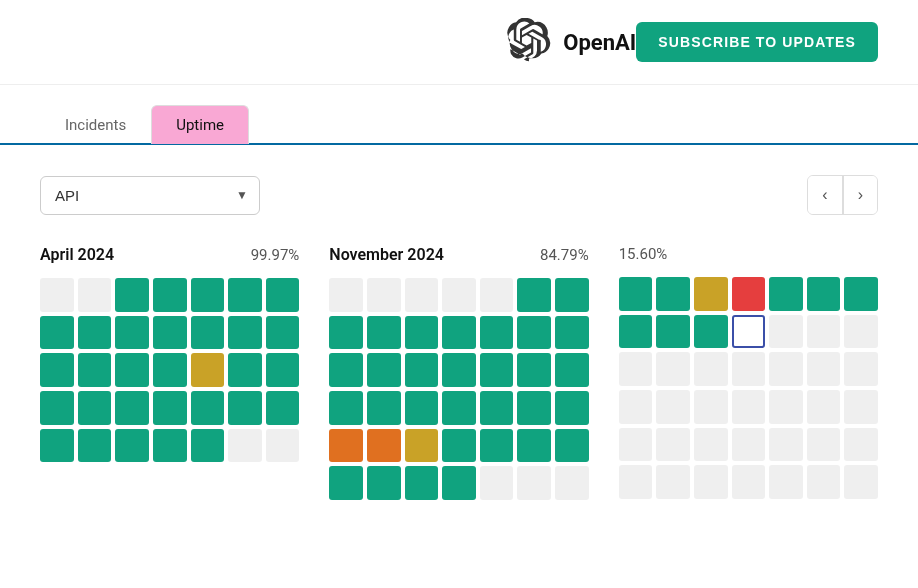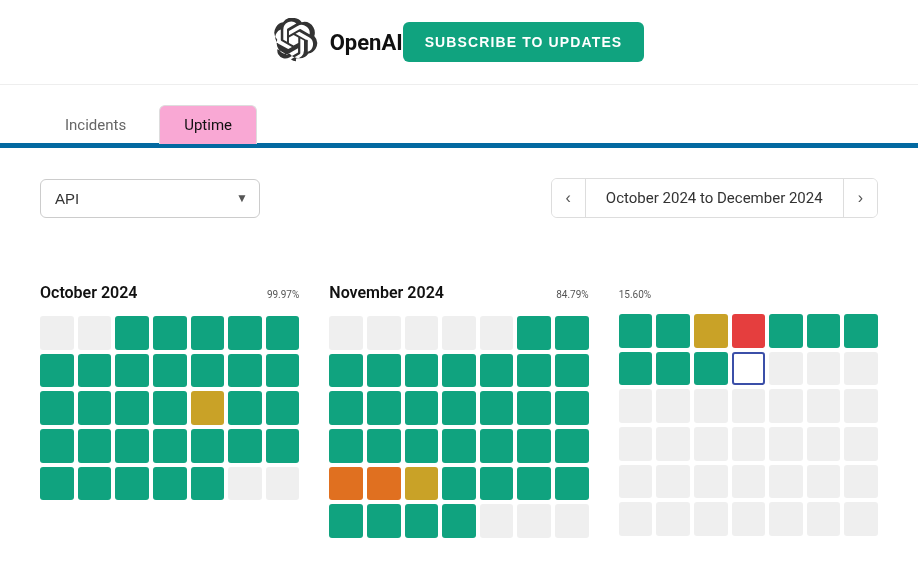--- a/index.html
+++ b/index.html
@@ -4,21 +4,21 @@
   <style>
     * { box-sizing: border-box; margin: 0; padding: 0; }
     body {
       font-family: -apple-system, BlinkMacSystemFont, 'Segoe UI', Roboto, sans-serif;
       background: #fff;
       color: #333;
     }
     header {
       display: flex;
       align-items: center;
-      justify-content: center;
+      justify-content: flex-end;
       padding: 18px 40px;
       border-bottom: 1px solid #eee;
     }
     .logo {
       display: flex;
       align-items: center;
       gap: 12px;
     }
     .logo-text {
       font-size: 22px;
@@ -36,23 +36,23 @@
       padding: 12px 22px;
       font-size: 14px;
       font-weight: 700;
       letter-spacing: 0.08em;
       cursor: pointer;
       border-radius: 6px;
       text-transform: uppercase;
     }
     .tabs-bar {
       padding: 20px 40px 0;
-      border-bottom: 5px solid #0369a1;
-      display: flex;
-      gap: 8px;
+      border-bottom: 2px solid #0369a1;
+      display: flex;
+      gap: 0;
     }
     .tab {
       padding: 10px 24px;
       font-size: 15px;
       cursor: pointer;
       color: #666;
       border: 1px solid transparent;
       border-bottom: none;
       border-radius: 6px 6px 0 0;
       background: transparent;
@@ -136,23 +136,22 @@
       align-items: baseline;
       justify-content: space-between;
       margin-bottom: 14px;
     }
     .cal-month {
       font-size: 16px;
       font-weight: 600;
       color: #111;
     }
     .cal-pct {
-      font-size: 10px;
+      font-size: 15px;
       color: #555;
-      margin-top: 41px;
     }
     .cal-grid {
       display: grid;
       grid-template-columns: repeat(7, 1fr);
       gap: 4px;
     }
     .day-cell {
       width: 100%;
       aspect-ratio: 1;
       border-radius: 3px;
@@ -193,29 +192,28 @@
       <select class="api-select">
         <option>API</option>
         <option>ChatGPT</option>
         <option>DALL·E</option>
         <option>Labs</option>
       </select>
       <span class="select-arrow">▼</span>
     </div>
     <div class="date-nav">
       <button class="nav-btn">‹</button>
-      <span class="date-label">October 2024 to December 2024</span>
       <button class="nav-btn">›</button>
     </div>
   </div>
 
   <div class="calendars-row" id="calendars-container">
   <div class="calendar">
         <div class="cal-header">
-          <span class="cal-month">October 2024</span>
+          <span class="cal-month">April 2024</span>
           <span class="cal-pct">99.97%</span>
         </div>
         <div class="cal-grid">
           <div class="day-cell empty"></div>
           <div class="day-cell empty"></div>
           <div class="day-cell green"></div>
           <div class="day-cell green"></div>
           <div class="day-cell green"></div>
           <div class="day-cell green"></div>
           <div class="day-cell green"></div>

